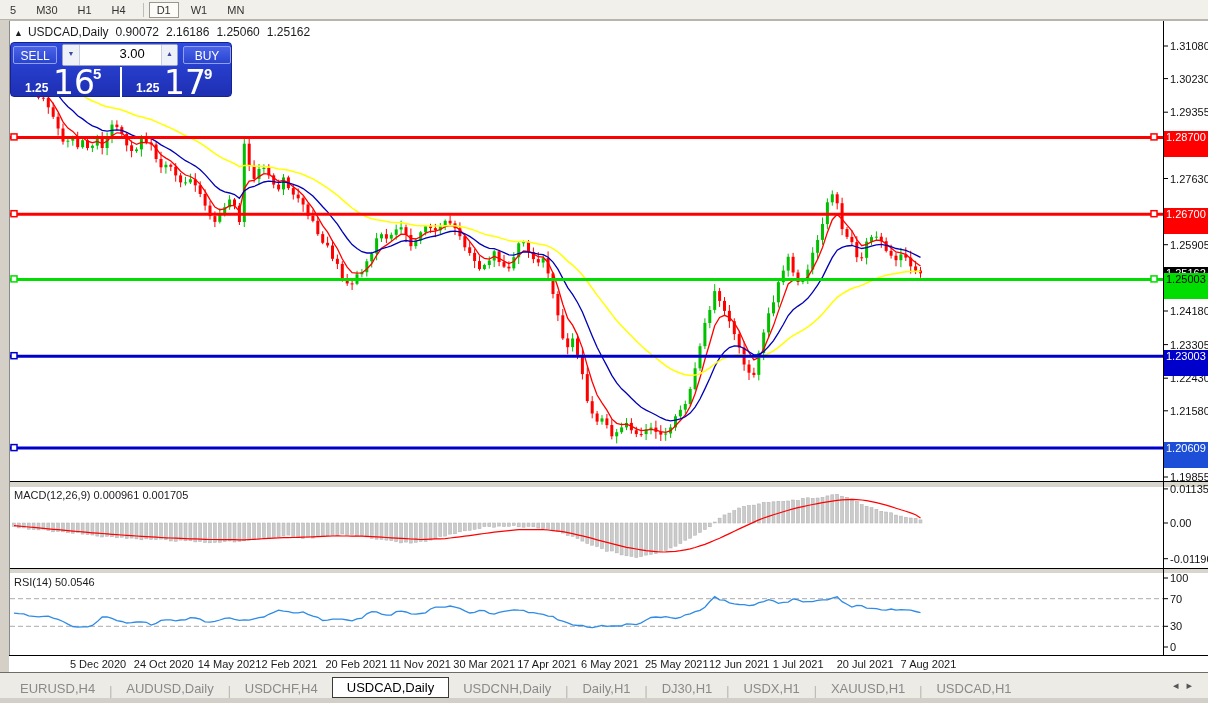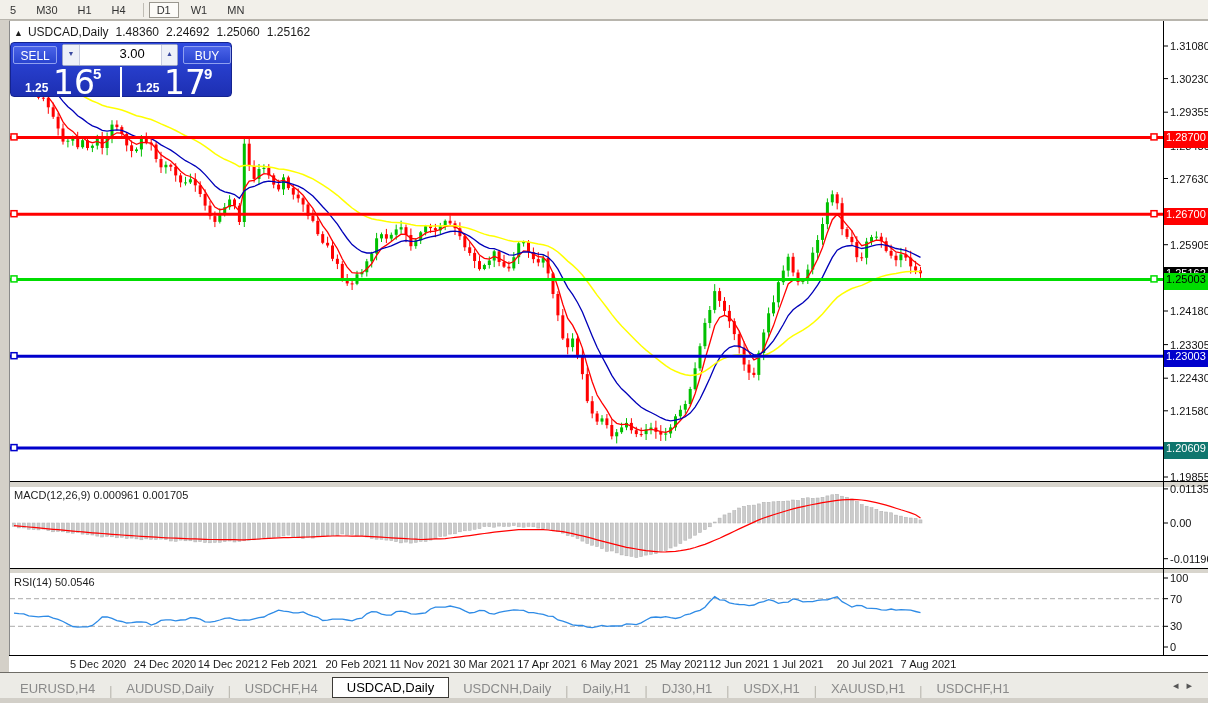--- a/index.html
+++ b/index.html
@@ -33,21 +33,21 @@
   #tp-row2{position:absolute;left:0;top:24px;width:100%;height:30px;display:flex;}
   .tp-half{position:relative;width:110px;height:30px;}
   #tp-divider{width:2px;background:#fff;height:30px;}
   .tp-pre{position:absolute;left:14px;bottom:2px;font-size:12px;font-weight:bold;}
   .tp-big{position:absolute;left:42px;top:-4px;font-size:33px;font-weight:normal;font-family:"DejaVu Sans",sans-serif;}
   .tp-sup{position:absolute;left:82px;top:-2px;font-size:15px;font-weight:bold;}
   
   .pane-label{position:absolute;left:14px;font-size:11px;color:#1c1c1c;white-space:nowrap;}
   
   .ax-tick{position:absolute;left:1170px;font-size:11px;color:#111;transform:translateY(-50%);white-space:nowrap;}
-  .ax-flag{position:absolute;left:1164px;width:42px;height:17px;font-size:11px;line-height:13px;padding-left:2px;white-space:nowrap;}
+  .ax-flag{position:absolute;left:1164px;width:42px;height:26px;font-size:11px;line-height:13px;padding-left:2px;white-space:nowrap;}
   
   .date-lbl{position:absolute;top:658px;font-size:11px;color:#1a1a1a;white-space:nowrap;}
   
   #tabbar{position:absolute;left:0;top:672px;width:1208px;height:31px;background:#ecebe6;
     border-top:1px solid #6e6c66;box-sizing:border-box;}
   #tabs{position:absolute;left:6px;top:3px;display:flex;align-items:flex-end;height:22px;}
   .tab{font-size:13px;color:#8a8a8a;padding:2px 14px;white-space:nowrap;}
   .tab.active{background:#fff;color:#000;border:1px solid #3c3a36;}
   .tab-sep{color:#b5b2aa;font-size:12px;}
   #tab-arrows{position:absolute;right:8px;top:6px;font-size:11px;color:#555;letter-spacing:8px;}
@@ -688,21 +688,21 @@
       <div class="tf-btn">M30</div>
       <div class="tf-btn">H1</div>
       <div class="tf-btn">H4</div>
       <div class="tb-sep"></div>
       <div class="tf-btn active">D1</div>
       <div class="tf-btn">W1</div>
       <div class="tf-btn">MN</div>
     </div>
 
   <div id="title-row">
-    <span class="marker">▲</span><span class="sym">USDCAD,Daily</span><span class="num">1.48360</span><span class="num">2.24692</span><span class="num">1.25060</span><span class="num">1.25162</span>
+    <span class="marker">▲</span><span class="sym">USDCAD,Daily</span><span class="num">0.90072</span><span class="num">2.16186</span><span class="num">1.25060</span><span class="num">1.25162</span>
   </div>
 
   <div id="trade-panel">
     <div id="tp-row1">
       <div id="sell-btn" class="tp-btn">SELL</div>
       <div id="spin-group">
         <div id="spin-down" class="spin-btn">▼</div>
         <div id="vol-field">3.00</div>
         <div id="spin-up" class="spin-btn">▲</div>
       </div>
@@ -743,27 +743,27 @@
       <div class="ax-tick" style="top: 558.7px;">-0.01190</div>
       <div class="ax-tick" style="top: 578px;">100</div>
       <div class="ax-tick" style="top: 598.7px;">70</div>
       <div class="ax-tick" style="top: 626.3px;">30</div>
       <div class="ax-tick" style="top: 647px;">0</div>
       <div class="ax-flag" style="top: 266.8px; background: rgb(0, 0, 0); color: rgb(255, 255, 255);">1.25162</div>
       <div class="ax-flag" style="top: 130.9px; background: rgb(255, 0, 0); color: rgb(255, 255, 255);">1.28700</div>
       <div class="ax-flag" style="top: 207.7px; background: rgb(255, 0, 0); color: rgb(255, 255, 255);">1.26700</div>
       <div class="ax-flag" style="top: 272.9px; background: rgb(0, 221, 0); color: rgb(0, 0, 0);">1.25003</div>
       <div class="ax-flag" style="top: 349.7px; background: rgb(0, 0, 204); color: rgb(255, 255, 255);">1.23003</div>
-      <div class="ax-flag" style="top: 441.6px; background: #0f766e; color: rgb(255, 255, 255);">1.20609</div>
+      <div class="ax-flag" style="top: 441.6px; background: #1d4ed8; color: rgb(255, 255, 255);">1.20609</div>
     </div>
   <div id="date-labels">
       <div class="date-lbl" style="left: 6px; margin-top: 28px;">17 Nov 2020</div>
       <div class="date-lbl" style="left: 69.9px;">5 Dec 2020</div>
-      <div class="date-lbl" style="left: 133.8px;">24 Dec 2020</div>
-      <div class="date-lbl" style="left: 197.7px;">14 Dec 2021</div>
+      <div class="date-lbl" style="left: 133.8px;">24 Oct 2020</div>
+      <div class="date-lbl" style="left: 197.7px;">14 May 2021</div>
       <div class="date-lbl" style="left: 261.6px;">2 Feb 2021</div>
       <div class="date-lbl" style="left: 325.5px;">20 Feb 2021</div>
       <div class="date-lbl" style="left: 389.4px;">11 Nov 2021</div>
       <div class="date-lbl" style="left: 453.3px;">30 Mar 2021</div>
       <div class="date-lbl" style="left: 517.2px;">17 Apr 2021</div>
       <div class="date-lbl" style="left: 581.1px;">6 May 2021</div>
       <div class="date-lbl" style="left: 645px;">25 May 2021</div>
       <div class="date-lbl" style="left: 708.9px;">12 Jun 2021</div>
       <div class="date-lbl" style="left: 772.8px;">1 Jul 2021</div>
       <div class="date-lbl" style="left: 836.7px;">20 Jul 2021</div>
@@ -781,21 +781,21 @@
         <div class="tab">USDCNH,Daily</div>
         <span class="tab-sep">|</span>
         <div class="tab">Daily,H1</div>
         <span class="tab-sep">|</span>
         <div class="tab">DJ30,H1</div>
         <span class="tab-sep">|</span>
         <div class="tab">USDX,H1</div>
         <span class="tab-sep">|</span>
         <div class="tab">XAUUSD,H1</div>
         <span class="tab-sep">|</span>
-        <div class="tab">USDCHF,H1</div>
+        <div class="tab">USDCAD,H1</div>
       </div>
     <div id="tab-arrows">
       <span>◂</span><span>▸</span>
     </div>
     <div id="tab-strip"></div>
   </div>
 
 </div>
 
 </body></html>

